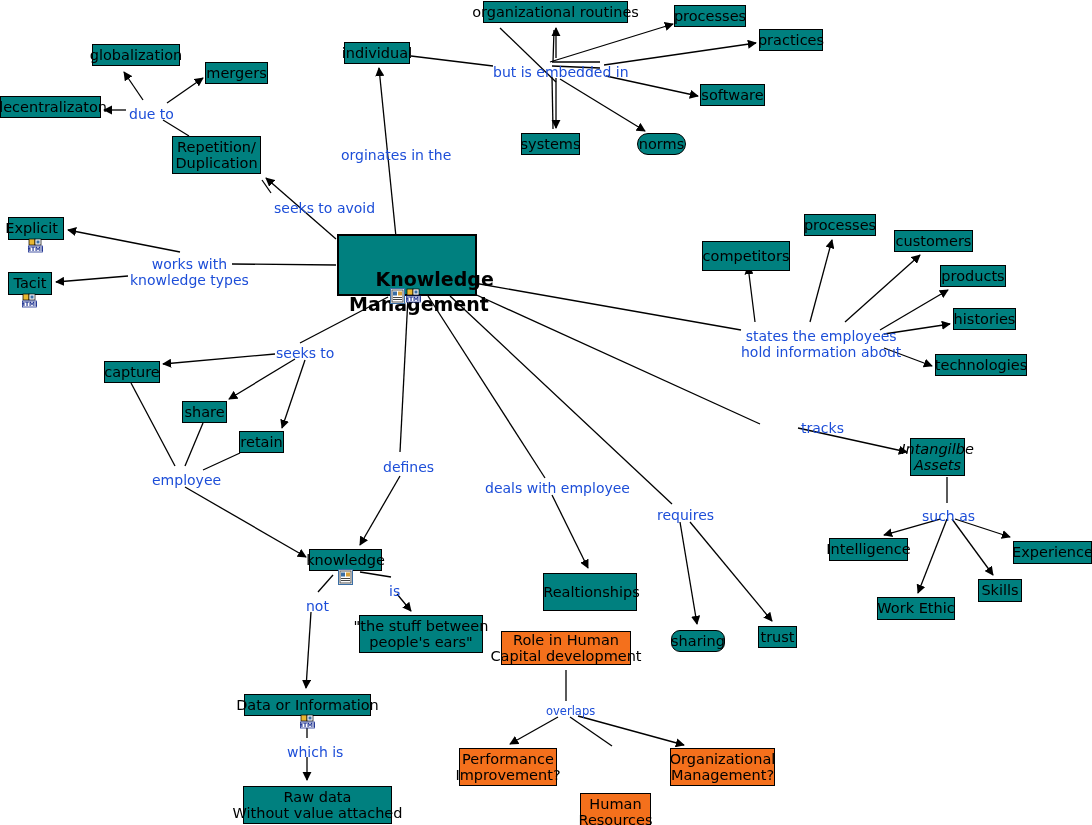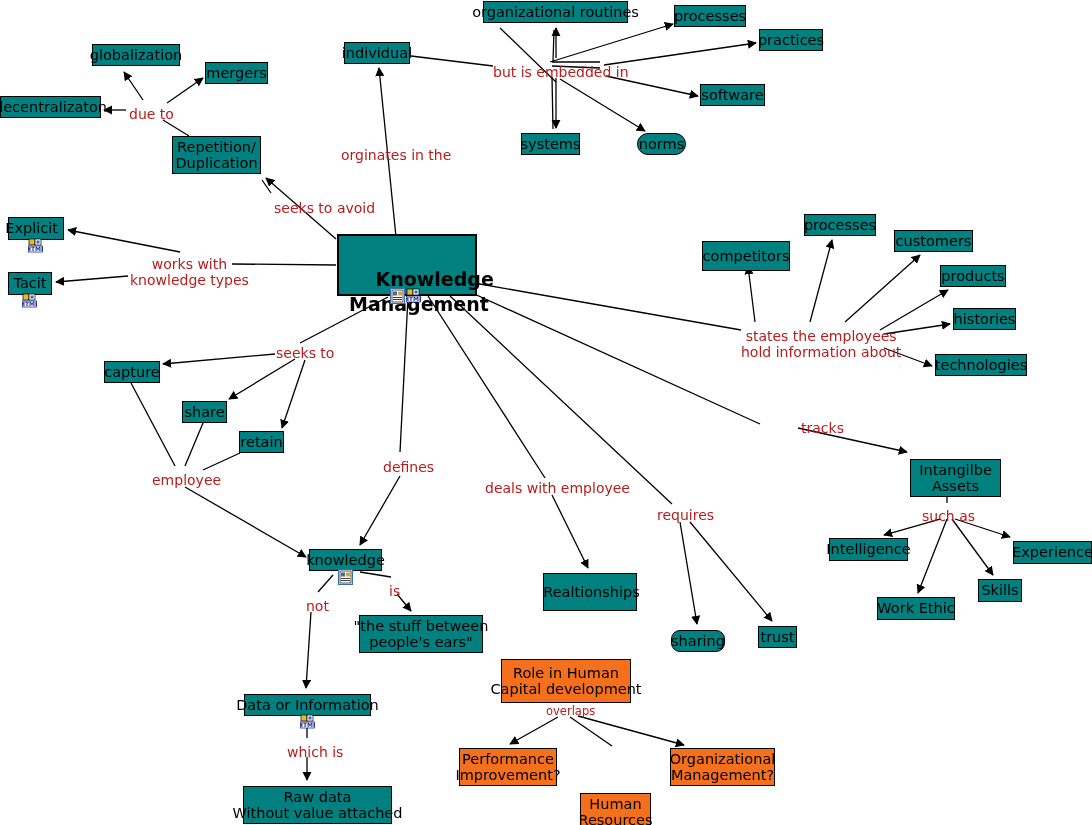--- a/index.html
+++ b/index.html
@@ -40,21 +40,21 @@
   }
   .node.root {
     font-weight: bold;
     font-size: 19px;
     line-height: 25px;
     border-width: 2px;
     padding: 6px 10px;
   }
   .link-label {
     position: absolute;
-    color: #b91c1c;
+    color: #1d4ed8;
     font-size: 14px;
     line-height: 16px;
     text-align: center;
     white-space: pre;
     background: transparent;
     z-index: 6;
   }
   .link-label.small {
     font-size: 11.5px;
     line-height: 13px;
@@ -235,21 +235,21 @@
       <div class="node" style="left: 759px; top: 29px; width: 64px; height: 22px; display: flex; align-items: center; justify-content: center;"><span>practices</span></div>
       <div class="node" style="left: 700px; top: 84px; width: 65px; height: 22px; display: flex; align-items: center; justify-content: center;"><span>software</span></div>
       <div class="node" style="left: 521px; top: 133px; width: 59px; height: 22px; display: flex; align-items: center; justify-content: center;"><span>systems</span></div>
       <div class="node" style="left: 637px; top: 133px; width: 49px; height: 22px; display: flex; align-items: center; justify-content: center; border-radius: 11px;"><span>norms</span></div>
       <div class="node" style="left: 702px; top: 241px; width: 88px; height: 30px; display: flex; align-items: center; justify-content: center;"><span>competitors</span></div>
       <div class="node" style="left: 804px; top: 214px; width: 72px; height: 22px; display: flex; align-items: center; justify-content: center;"><span>processes</span></div>
       <div class="node" style="left: 894px; top: 230px; width: 79px; height: 22px; display: flex; align-items: center; justify-content: center;"><span>customers</span></div>
       <div class="node" style="left: 940px; top: 265px; width: 66px; height: 22px; display: flex; align-items: center; justify-content: center;"><span>products</span></div>
       <div class="node" style="left: 953px; top: 308px; width: 63px; height: 22px; display: flex; align-items: center; justify-content: center;"><span>histories</span></div>
       <div class="node" style="left: 935px; top: 354px; width: 92px; height: 22px; display: flex; align-items: center; justify-content: center;"><span>technologies</span></div>
-      <div class="node" style="left: 910px; top: 459px; width: 91px; height: 38px; display: flex; align-items: center; justify-content: center;"><span>Intangilbe
+      <div class="node" style="left: 910px; top: 438px; width: 55px; height: 38px; display: flex; align-items: center; justify-content: center; font-style: italic;"><span>Intangilbe
 Assets</span></div>
       <div class="node" style="left: 829px; top: 538px; width: 79px; height: 23px; display: flex; align-items: center; justify-content: center;"><span>Intelligence</span></div>
       <div class="node" style="left: 1013px; top: 541px; width: 79px; height: 23px; display: flex; align-items: center; justify-content: center;"><span>Experience</span></div>
       <div class="node" style="left: 978px; top: 579px; width: 44px; height: 23px; display: flex; align-items: center; justify-content: center;"><span>Skills</span></div>
       <div class="node" style="left: 877px; top: 597px; width: 78px; height: 23px; display: flex; align-items: center; justify-content: center;"><span>Work Ethic</span></div>
       <div class="node" style="left: 104px; top: 361px; width: 56px; height: 22px; display: flex; align-items: center; justify-content: center;"><span>capture</span></div>
       <div class="node" style="left: 182px; top: 401px; width: 45px; height: 22px; display: flex; align-items: center; justify-content: center;"><span>share</span></div>
       <div class="node" style="left: 239px; top: 431px; width: 45px; height: 22px; display: flex; align-items: center; justify-content: center;"><span>retain</span></div>
       <div class="node" style="left: 309px; top: 549px; width: 73px; height: 22px; display: flex; align-items: center; justify-content: center;"><span>knowledge</span></div>
       <div class="res-icons" style="left: 337.5px; top: 569px;">
@@ -276,21 +276,21 @@
             <rect x="0.5" y="8" width="14" height="6" fill="#ffffff" stroke="#1b2f8f" stroke-width="0.8"></rect>
             <text x="7.4" y="13" font-family="DejaVu Sans, sans-serif" font-size="6" font-weight="bold" fill="#1b2f8f" text-anchor="middle">HTML</text>
           </svg>
         </span>
       </div>
       <div class="node" style="left: 243px; top: 786px; width: 149px; height: 38px; display: flex; align-items: center; justify-content: center;"><span>Raw data
 Without value attached</span></div>
       <div class="node" style="left: 543px; top: 573px; width: 94px; height: 38px; display: flex; align-items: center; justify-content: center; padding-left: 8px;"><span>Realtionships</span></div>
       <div class="node" style="left: 671px; top: 630px; width: 54px; height: 22px; display: flex; align-items: center; justify-content: center; border-radius: 9px;"><span>sharing</span></div>
       <div class="node" style="left: 758px; top: 626px; width: 39px; height: 22px; display: flex; align-items: center; justify-content: center;"><span>trust</span></div>
-      <div class="node orange" style="left: 501px; top: 631px; width: 130px; height: 44px; display: flex; align-items: center; justify-content: center; margin-top: 28px;"><span>Role in Human
+      <div class="node orange" style="left: 501px; top: 631px; width: 130px; height: 34px; display: flex; align-items: center; justify-content: center;"><span>Role in Human
 Capital development</span></div>
       <div class="node orange" style="left: 459px; top: 748px; width: 98px; height: 38px; display: flex; align-items: center; justify-content: center;"><span>Performance
 Improvement?</span></div>
       <div class="node orange" style="left: 580px; top: 750px; width: 71px; height: 38px; display: flex; align-items: center; justify-content: center; margin-top: 43px;"><span>Human
 Resources</span></div>
       <div class="node orange" style="left: 670px; top: 748px; width: 105px; height: 38px; display: flex; align-items: center; justify-content: center;"><span>Organizational
 Management?</span></div>
     </div>
 
   <div id="labels-host">

